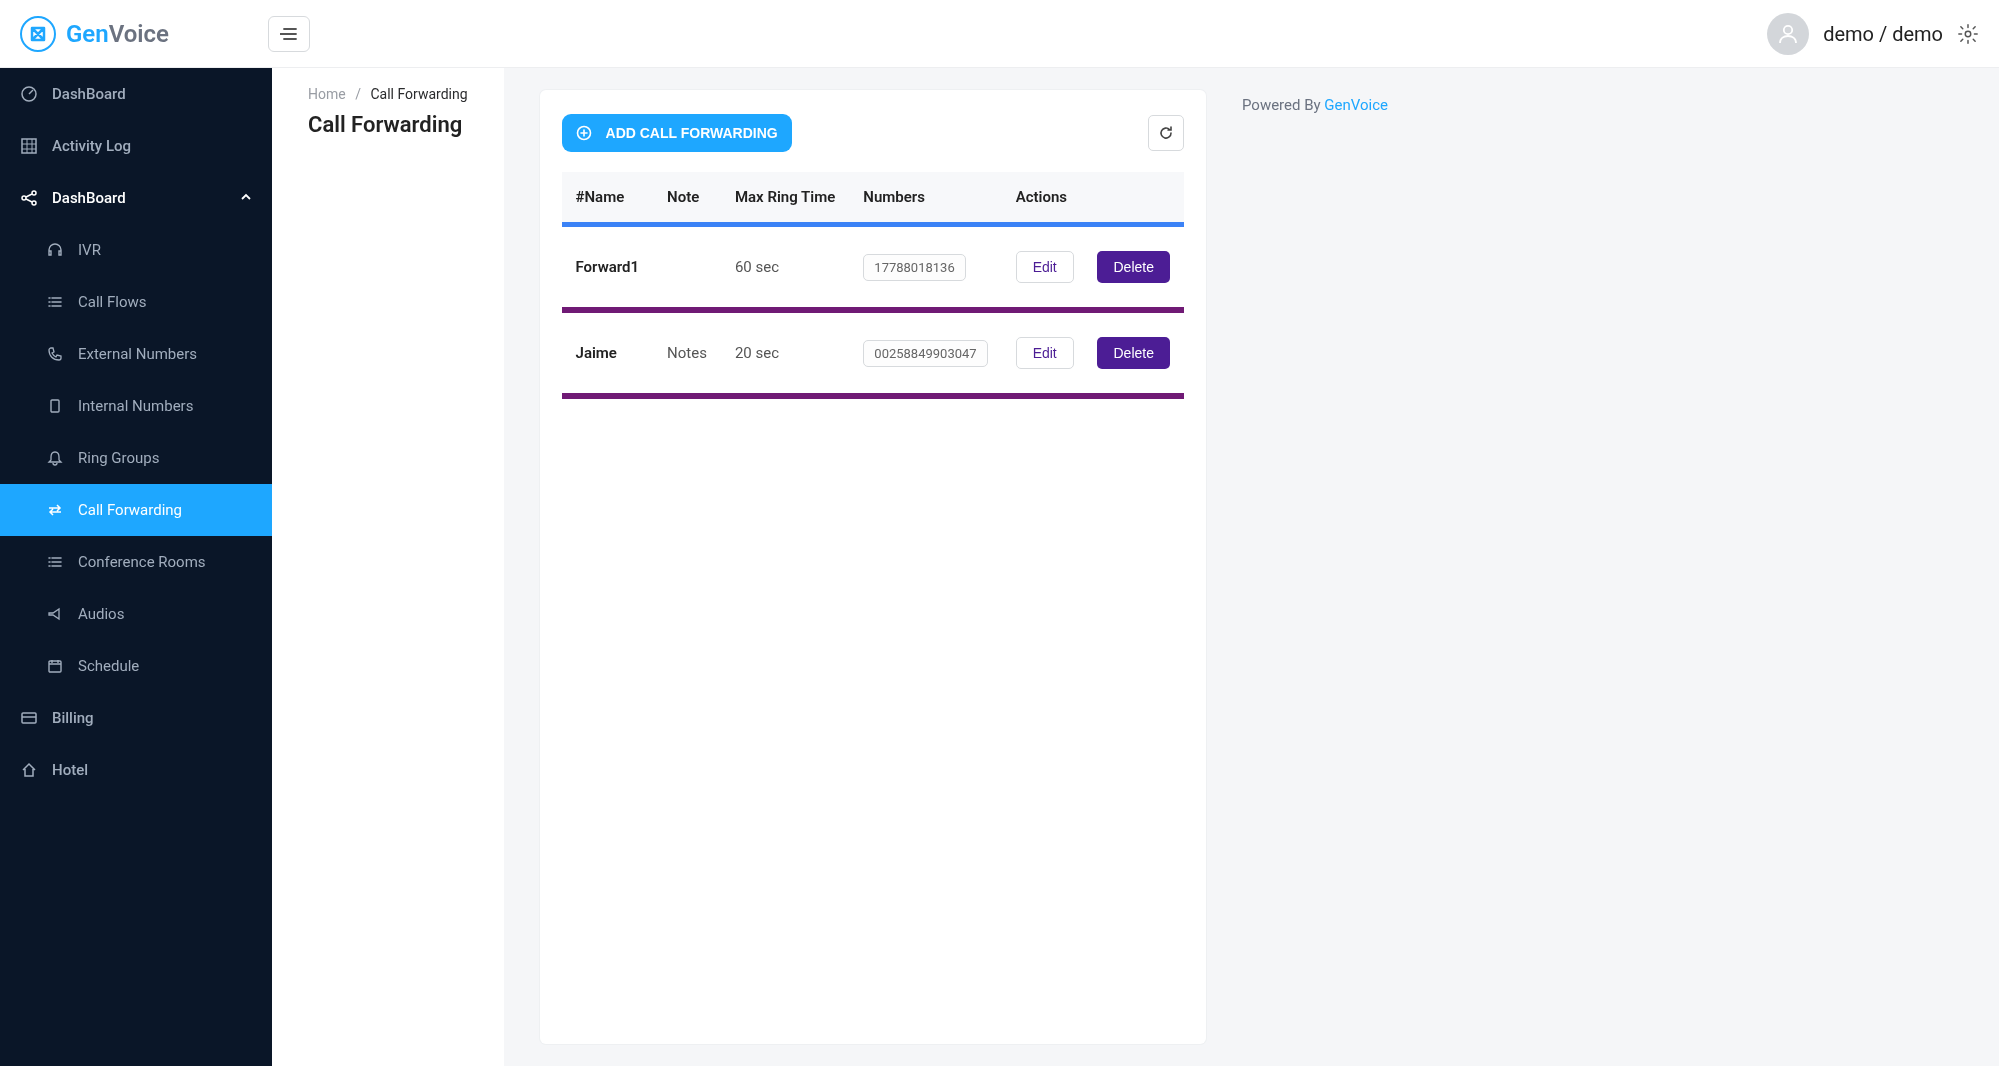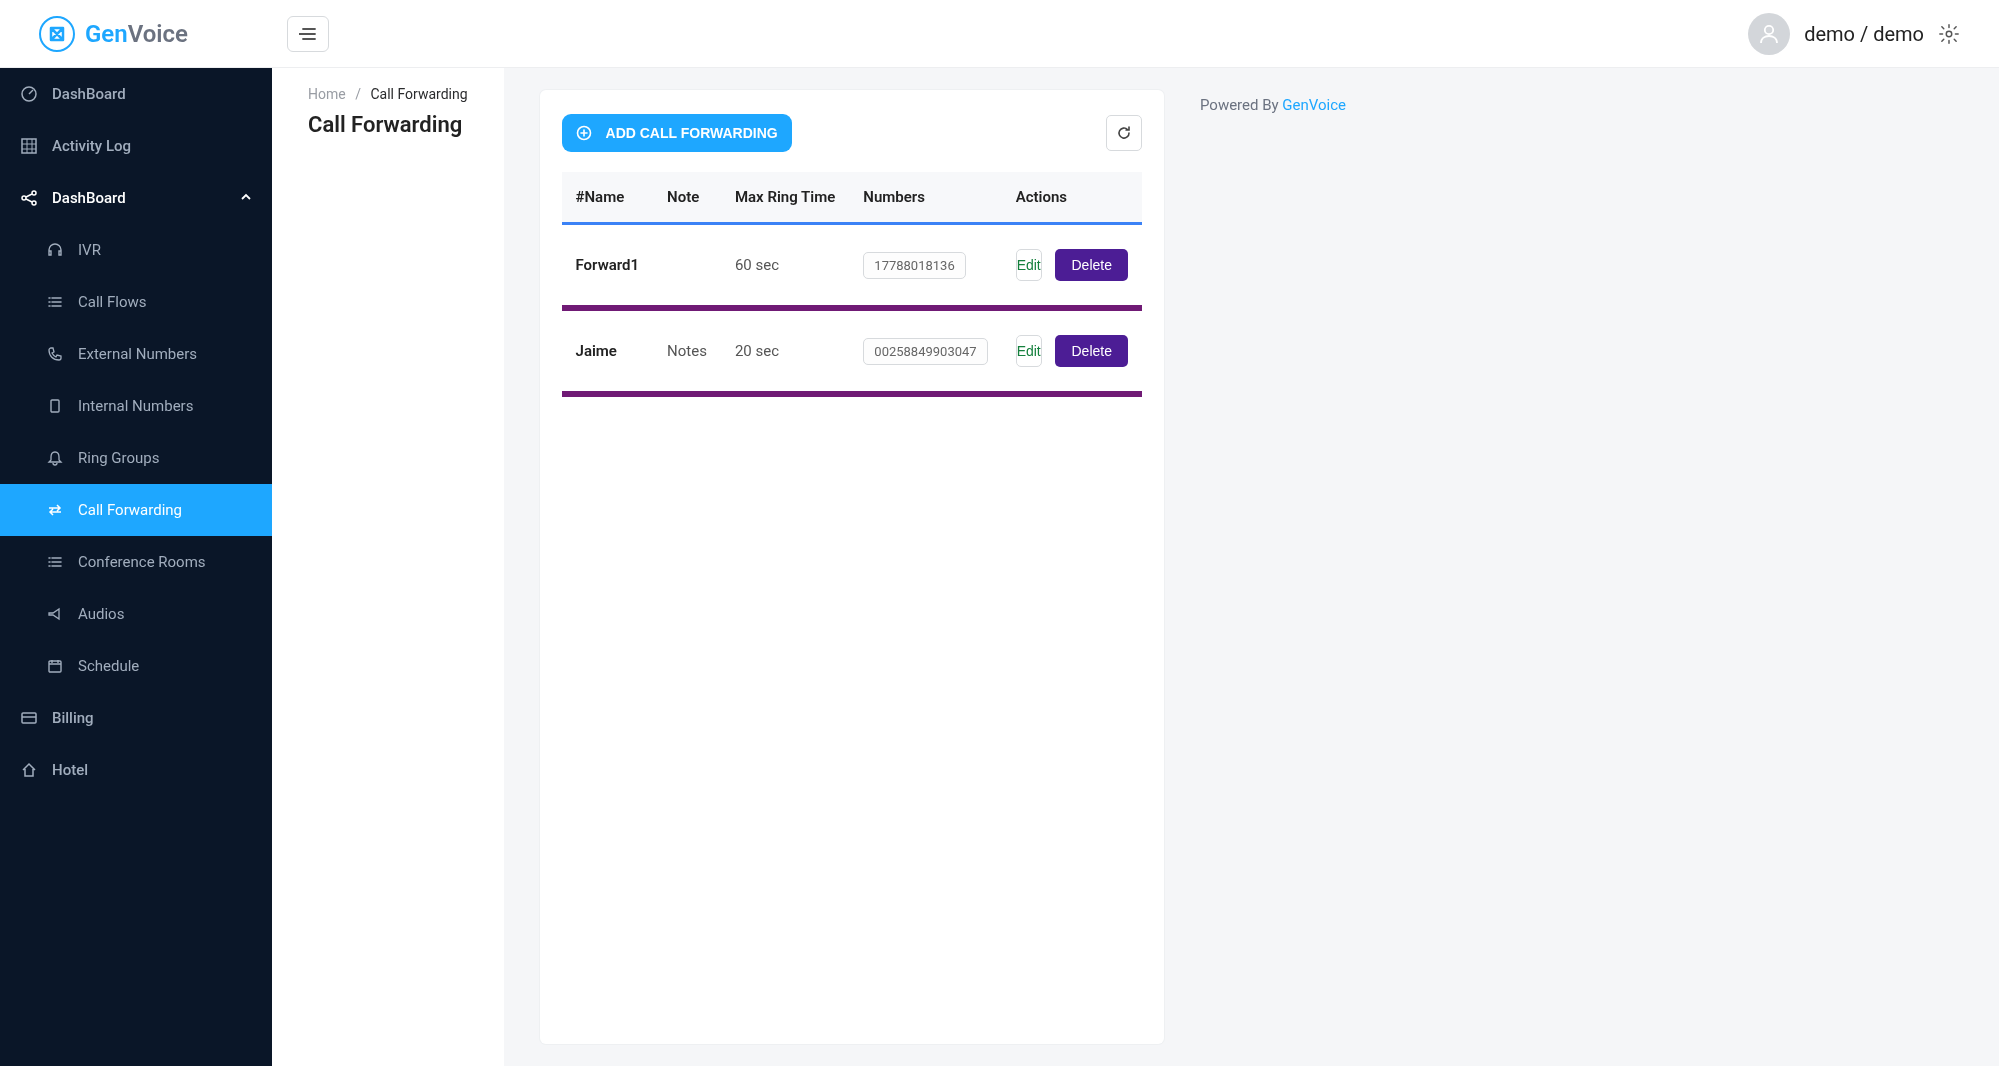--- a/index.html
+++ b/index.html
@@ -8,21 +8,21 @@
     background: #f5f6f8;
     color: #1a1a1a;
     font-size: 14px;
   }
   .app { display: flex; flex-direction: column; min-height: 100vh; }
   .topbar {
     height: 68px;
     background: #fff;
     display: flex;
     align-items: center;
-    padding: 0 39px;
+    padding: 0 20px;
     border-bottom: 1px solid #edeef0;
   }
   .logo-wrap {
     display: flex;
     align-items: center;
     width: 248px;
   }
   .logo-circle {
     width: 36px;
     height: 36px;
@@ -130,21 +130,21 @@
     margin-left: auto;
   }
   table { width: 100%; border-collapse: collapse; }
   thead th {
     text-align: left;
     padding: 16px 14px;
     background: #f7f8fa;
     color: #222;
     font-size: 15px;
     font-weight: 600;
-    border-bottom: 3px solid #3b82f6;
+    border-bottom: 5px solid #3b82f6;
   }
   tbody td {
     padding: 24px 14px;
     border-bottom: 6px solid #701a75;
     color: #555;
     font-size: 15px;
     vertical-align: middle;
   }
   tbody td.name { color: #222; font-weight: 600; }
   .num-tag {
@@ -154,25 +154,25 @@
     padding: 5px 10px;
     font-size: 13px;
     color: #666;
     background: #fdfdfd;
   }
   .actions-cell { white-space: nowrap; }
   .edit-btn {
     border: 1px solid #d7dadd;
     background: #fff;
     border-radius: 5px;
-    padding: 7px 0;
+    padding: 7px 16px;
     font-size: 14px;
-    color: #15803d;
-    cursor: pointer;
-    margin-right: 10px;
+    color: #4c1d95;
+    cursor: pointer;
+    margin-right: 20px;
   }
   .delete-btn {
     background: #4c1d95;
     color: #fff;
     border: none;
     border-radius: 5px;
     padding: 8px 16px;
     font-size: 14px;
     cursor: pointer;
   }

